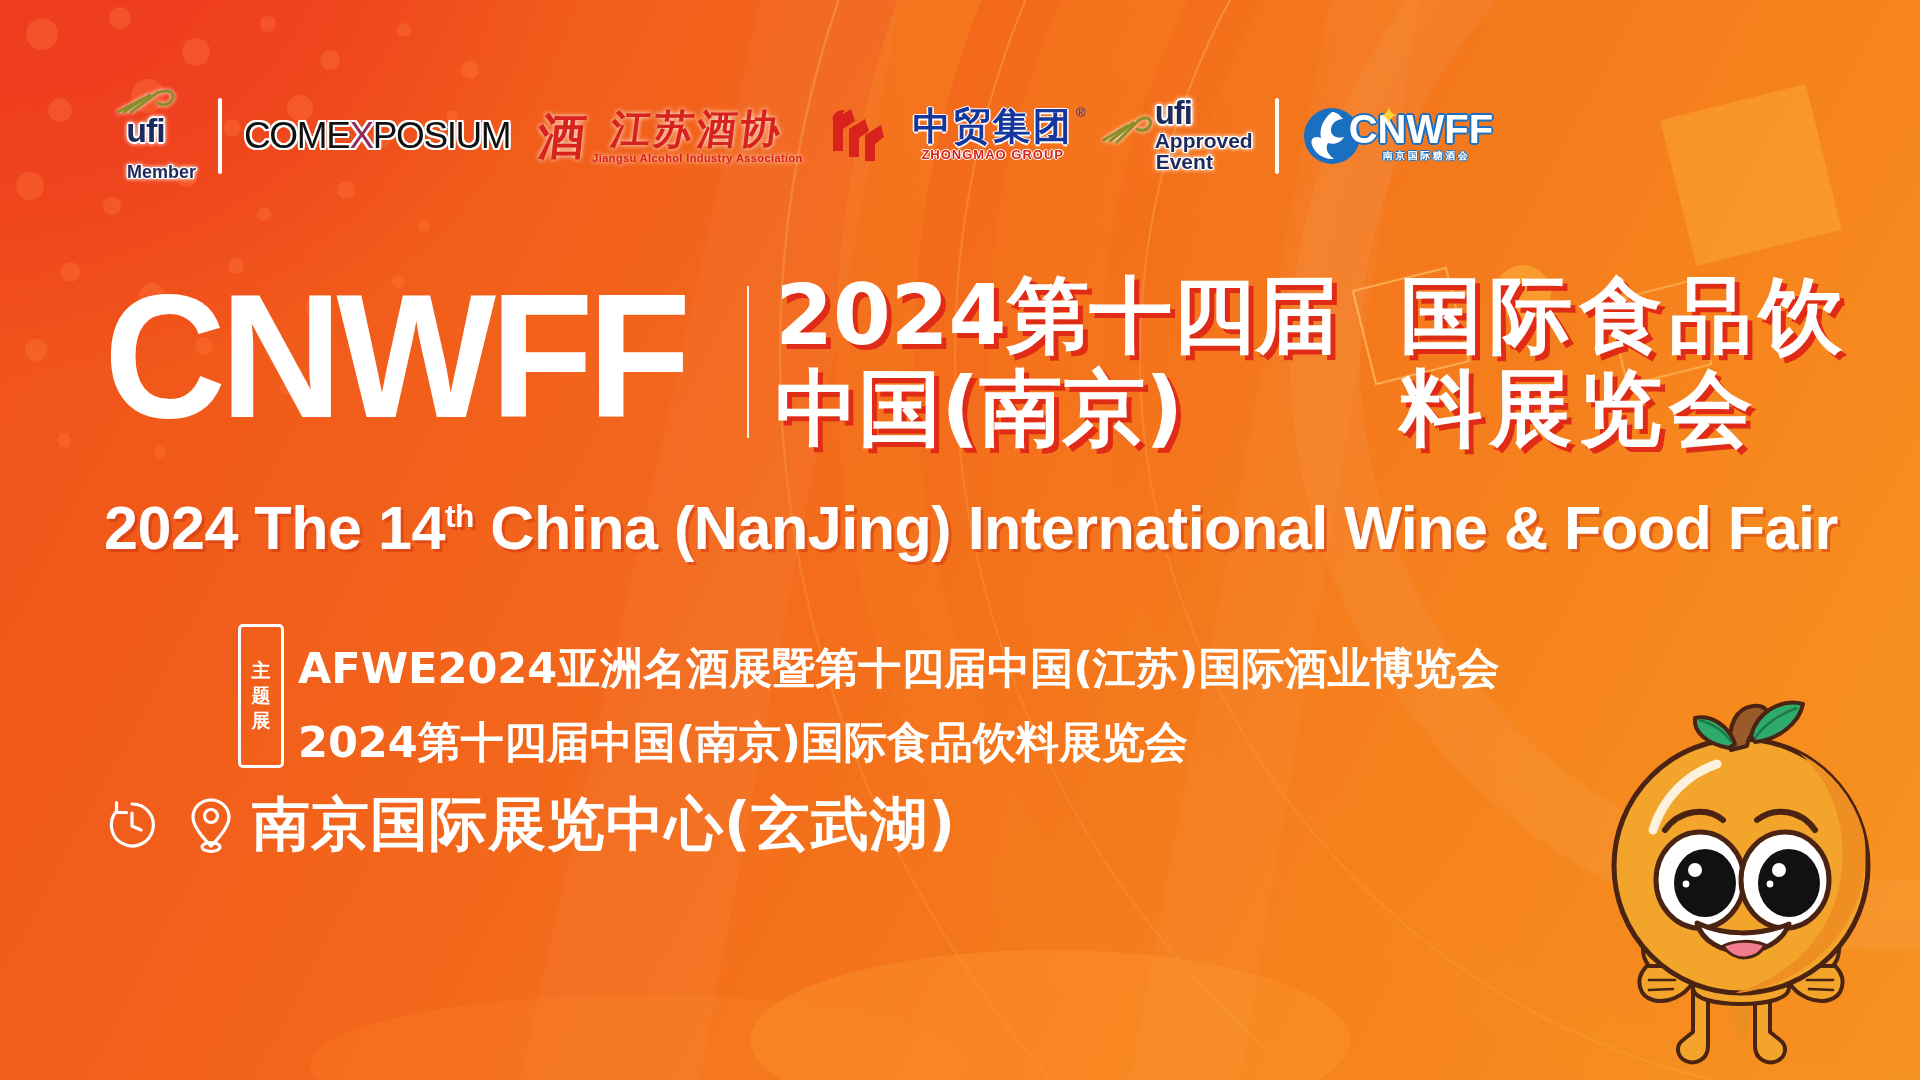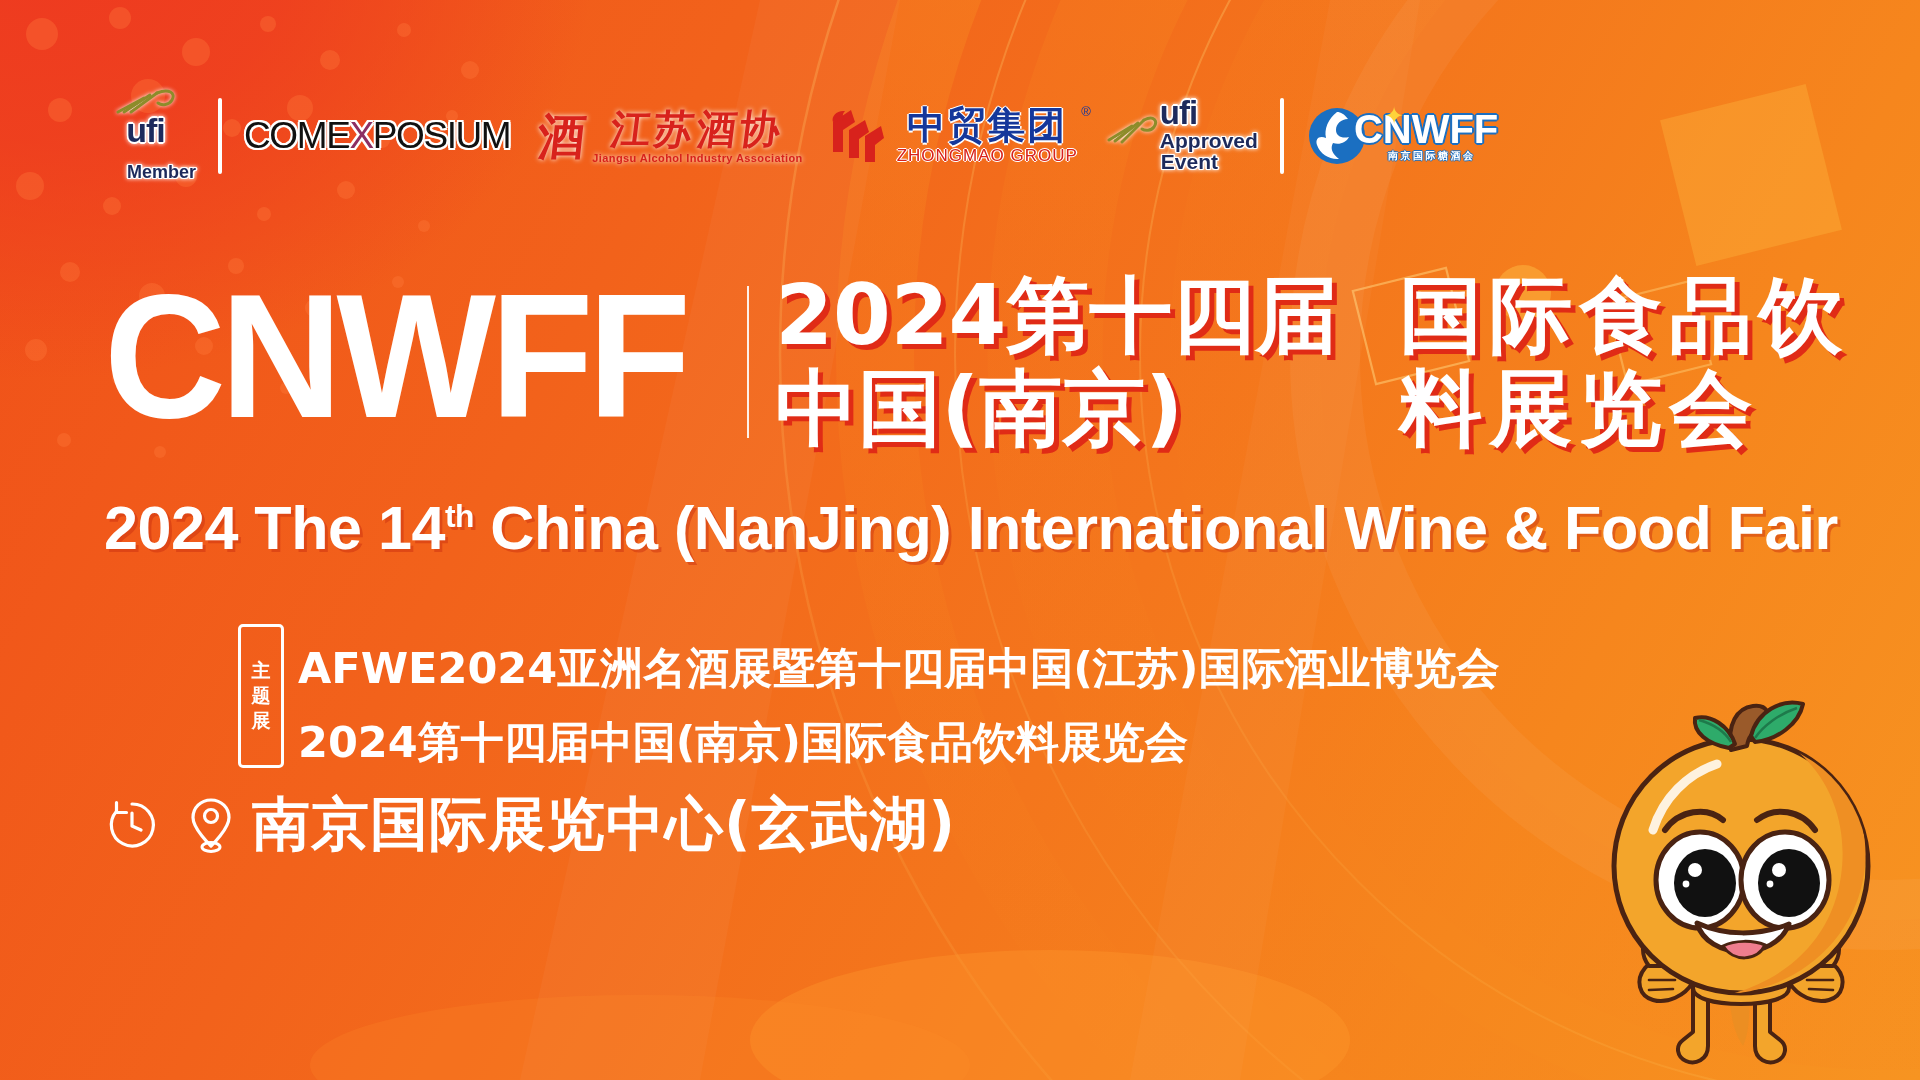--- a/index.html
+++ b/index.html
@@ -46,26 +46,26 @@
 
   
   .jiangsu { display:flex; align-items:center; gap:6px; filter:drop-shadow(0 0 2.5px #fff); }
   .js-seal { font-size:48px; color:#d8221c; font-family:"DejaVu Serif", serif; font-weight:bold;
              line-height:1; transform:skewX(-6deg); }
   .js-right { display:flex; flex-direction:column; align-items:center; }
   .js-cn { font-size:40px; color:#d8221c; font-family:"DejaVu Serif", serif; font-weight:bold; letter-spacing:3px; line-height:1; transform:skewX(-7deg); }
   .js-en { font-size:11px; color:#d8221c; letter-spacing:0.4px; margin-top:3px; font-weight:bold; }
 
   
-  .zm { display:flex; align-items:flex-end; gap:8px; }
+  .zm { display:flex; align-items:flex-start; gap:24px; }
   .zm-mark { width:60px; height:58px; }
   .zm-txt { display:flex; flex-direction:column; align-items:center; position:relative; }
   .zm-cn { font-size:38px; font-weight:bold; color:#15379b; letter-spacing:2px; line-height:1;
            text-shadow:1.5px 0 #fff,-1.5px 0 #fff,0 1.5px #fff,0 -1.5px #fff; }
-  .zm-en { font-size:17px; font-weight:normal; color:#d8221c; letter-spacing:1px; margin-top:2px;
+  .zm-en { font-size:13px; font-weight:bold; color:#d8221c; letter-spacing:1px; margin-top:2px;
            text-shadow:1.2px 0 #fff,-1.2px 0 #fff,0 1.2px #fff,0 -1.2px #fff; }
   .zm-r { position:absolute; right:-13px; top:-2px; font-size:13px; color:#15379b; }
 
   
   .ufi-appr { display:flex; align-items:flex-start; gap:2px;
               filter:drop-shadow(0 0 2px rgba(255,255,255,0.95)); }
   .ua-wing { width:52px; height:30px; margin-top:14px; }
   .ua-right { display:flex; flex-direction:column; align-items:flex-start; }
   .ua-word { font-size:33px; font-weight:bold; color:#1d2a5c; line-height:0.8; letter-spacing:-1px;
              text-shadow:1.6px 0 #fff,-1.6px 0 #fff,0 1.6px #fff,0 -1.6px #fff,1.2px 1.2px #fff,-1.2px 1.2px #fff,1.2px -1.2px #fff,-1.2px -1.2px #fff;}

